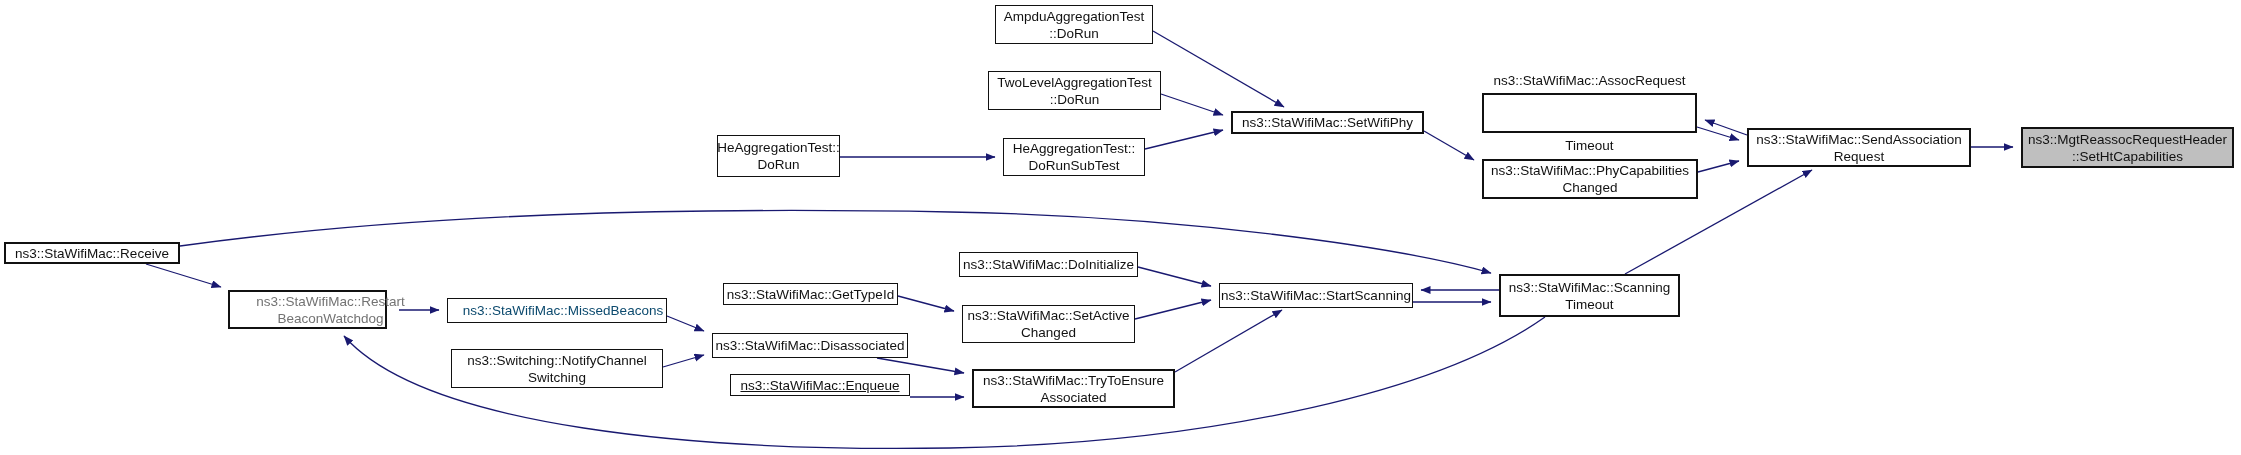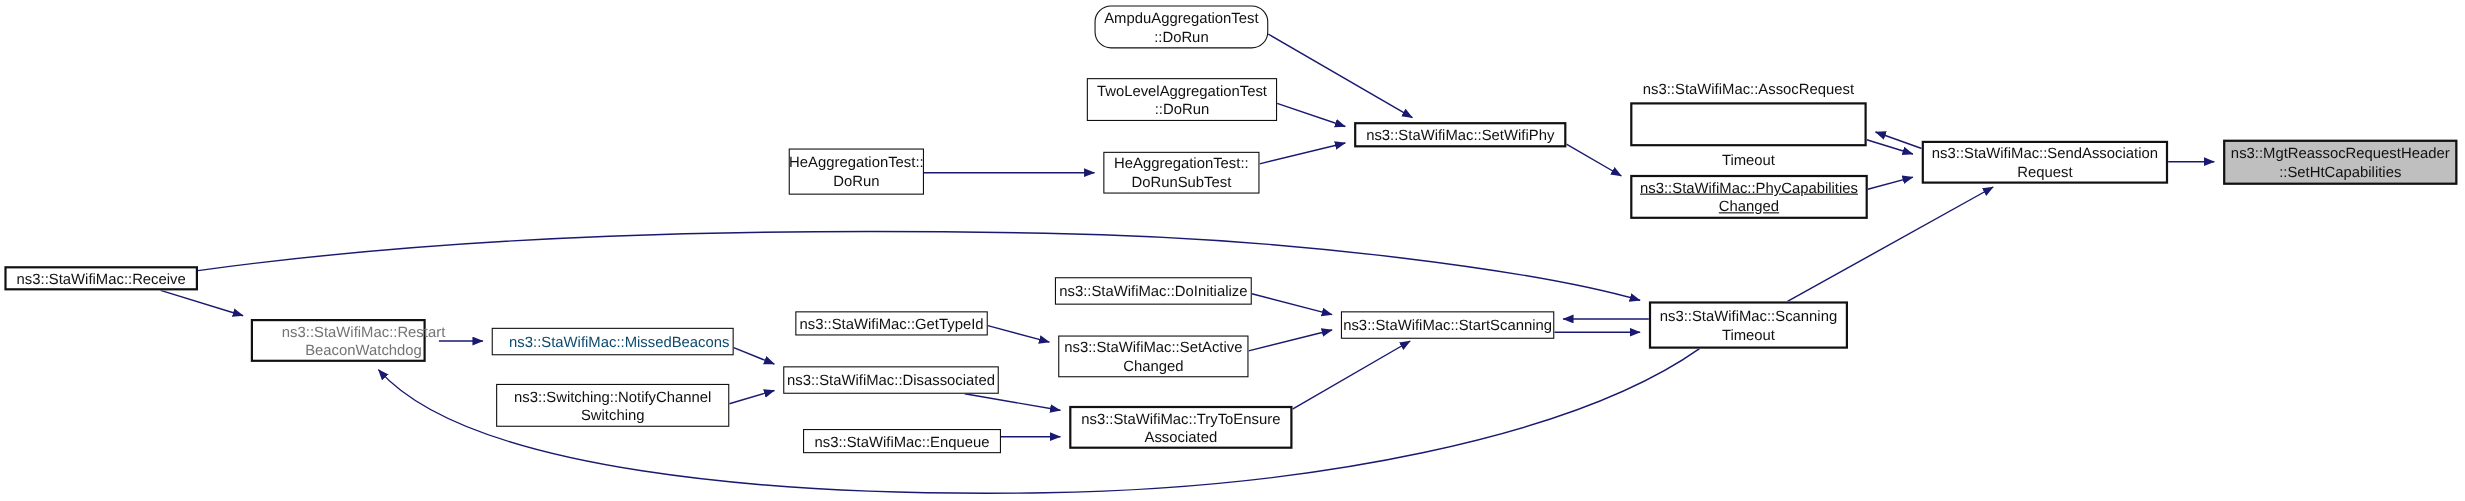--- a/index.html
+++ b/index.html
@@ -62,21 +62,21 @@
         <path d="M898,296 L954,311" class="edge" stroke="#191970" marker-end="url(#arrow)"></path>
         <path d="M1138,267 L1211,286" class="edge" stroke="#191970" marker-end="url(#arrow)"></path>
         <path d="M1135,319 L1211,300" class="edge" stroke="#191970" marker-end="url(#arrow)"></path>
         <path d="M1175,372 L1282,310" class="edge" stroke="#191970" marker-end="url(#arrow)"></path>
         <path d="M1499,290 L1421,290" class="edge" stroke="#191970" marker-end="url(#arrow)"></path>
         <path d="M1413,302 L1491,302" class="edge" stroke="#191970" marker-end="url(#arrow)"></path>
         <path d="M1545,317 C1430,398 1190,444 950,448 C700,452 425,428 344,336" class="edge" stroke="#191970" marker-end="url(#arrow)"></path>
       </g>
   </svg>
   <div id="node-layer">
-      <div class="node" style="left: 995px; top: 5px; width: 158px; height: 39px; border-color: rgb(17, 17, 17); color: rgb(17, 17, 17); border-radius: 15px;">
+      <div class="node" style="left: 995px; top: 5px; width: 158px; height: 39px; border-color: rgb(17, 17, 17); color: rgb(17, 17, 17);">
         <span>AmpduAggregationTest</span>
         <span>::DoRun</span>
       </div>
       <div class="node" style="left: 988px; top: 71px; width: 173px; height: 39px; border-color: rgb(17, 17, 17); color: rgb(17, 17, 17);">
         <span>TwoLevelAggregationTest</span>
         <span>::DoRun</span>
       </div>
       <div class="node" style="left: 717px; top: 135px; width: 123px; height: 42px; border-color: rgb(17, 17, 17); color: rgb(17, 17, 17);">
         <span>HeAggregationTest::</span>
         <span>DoRun</span>
@@ -85,21 +85,21 @@
         <span>HeAggregationTest::</span>
         <span>DoRunSubTest</span>
       </div>
       <div class="node em" style="left: 1231px; top: 111px; width: 193px; height: 23px; border-color: rgb(17, 17, 17); color: rgb(17, 17, 17);">
         <span>ns3::StaWifiMac::SetWifiPhy</span>
       </div>
       <div class="node em" style="left: 1482px; top: 93px; width: 215px; height: 40px; border-color: rgb(17, 17, 17); color: rgb(17, 17, 17); gap: 48px;">
         <span>ns3::StaWifiMac::AssocRequest</span>
         <span>Timeout</span>
       </div>
-      <div class="node em" style="left: 1482px; top: 159px; width: 216px; height: 40px; border-color: rgb(17, 17, 17); color: rgb(17, 17, 17); text-decoration: underline;">
+      <div class="node em" style="left: 1482px; top: 159px; width: 216px; height: 40px; border-color: rgb(17, 17, 17); color: rgb(17, 17, 17);">
         <span>ns3::StaWifiMac::PhyCapabilities</span>
         <span>Changed</span>
       </div>
       <div class="node em" style="left: 1747px; top: 128px; width: 224px; height: 39px; border-color: rgb(17, 17, 17); color: rgb(17, 17, 17);">
         <span>ns3::StaWifiMac::SendAssociation</span>
         <span>Request</span>
       </div>
       <div class="node em hl" style="left: 2021px; top: 127px; width: 213px; height: 41px; border-color: rgb(17, 17, 17); color: rgb(17, 17, 17); background: rgb(191, 191, 191);">
         <span>ns3::MgtReassocRequestHeader</span>
         <span>::SetHtCapabilities</span>
@@ -124,21 +124,21 @@
       <div class="node" style="left: 959px; top: 252px; width: 179px; height: 25px; border-color: rgb(17, 17, 17); color: rgb(17, 17, 17);">
         <span>ns3::StaWifiMac::DoInitialize</span>
       </div>
       <div class="node" style="left: 962px; top: 305px; width: 173px; height: 38px; border-color: rgb(17, 17, 17); color: rgb(17, 17, 17);">
         <span>ns3::StaWifiMac::SetActive</span>
         <span>Changed</span>
       </div>
       <div class="node" style="left: 712px; top: 333px; width: 196px; height: 25px; border-color: rgb(17, 17, 17); color: rgb(17, 17, 17);">
         <span>ns3::StaWifiMac::Disassociated</span>
       </div>
-      <div class="node" style="left: 730px; top: 390px; width: 180px; height: 22px; border-color: rgb(17, 17, 17); color: rgb(17, 17, 17);">
+      <div class="node" style="left: 730px; top: 374px; width: 180px; height: 22px; border-color: rgb(17, 17, 17); color: rgb(17, 17, 17); text-decoration: underline;">
         <span>ns3::StaWifiMac::Enqueue</span>
       </div>
       <div class="node em" style="left: 972px; top: 369px; width: 203px; height: 39px; border-color: rgb(17, 17, 17); color: rgb(17, 17, 17);">
         <span>ns3::StaWifiMac::TryToEnsure</span>
         <span>Associated</span>
       </div>
       <div class="node" style="left: 1219px; top: 283px; width: 194px; height: 25px; border-color: rgb(17, 17, 17); color: rgb(17, 17, 17);">
         <span>ns3::StaWifiMac::StartScanning</span>
       </div>
       <div class="node em" style="left: 1499px; top: 274px; width: 181px; height: 43px; border-color: rgb(17, 17, 17); color: rgb(17, 17, 17);">

